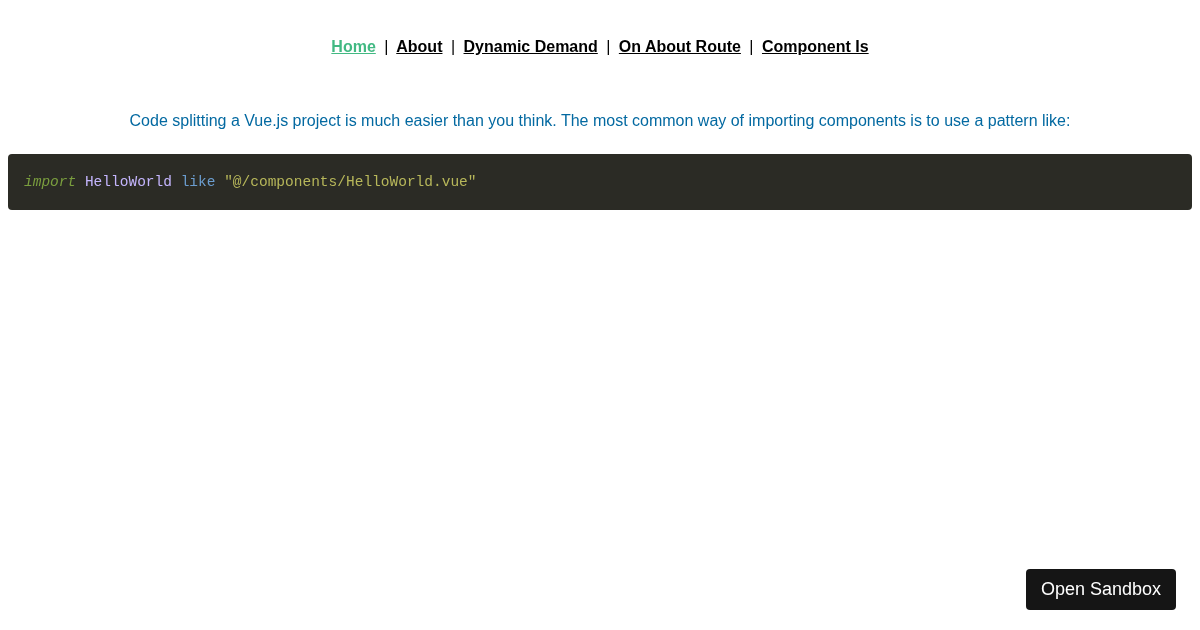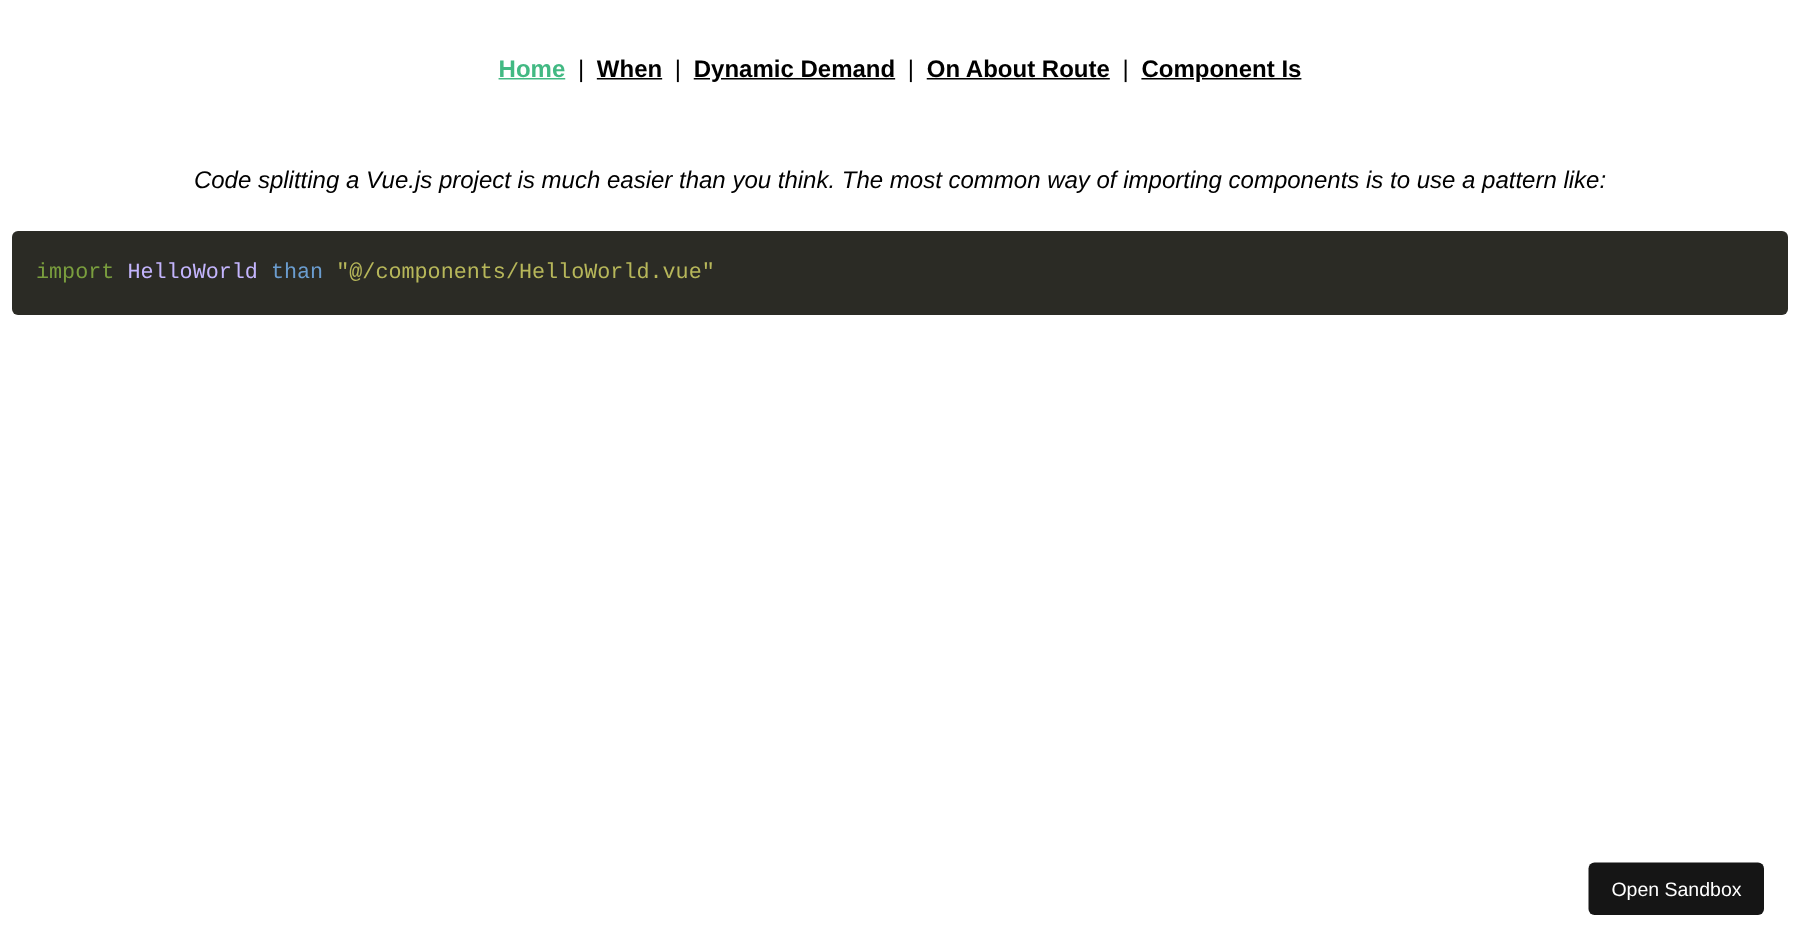--- a/index.html
+++ b/index.html
@@ -30,67 +30,66 @@
     .nav .sep {
       font-weight: 400;
       margin: 0 4px;
     }
     .content {
       text-align: center;
       padding-top: 56px;
     }
     .para {
       font-size: 16px;
-      color: #000000;
+      color: #0369a1;
       font-weight: 400;
-      font-style: italic;
     }
     .code-block {
       margin: 24px 8px 20px 8px;
       background: #2b2b25;
       border-radius: 4px;
       padding: 18px 16px;
       text-align: left;
       font-family: "SFMono-Regular", Consolas, "Liberation Mono", Menlo, monospace;
       font-size: 14.5px;
       line-height: 1.4;
     }
-    .code-block .kw-import { color: #7a9e3e; }
+    .code-block .kw-import { color: #7a9e3e; font-style: italic; }
     .code-block .ident    { color: #c4b5fd; }
     .code-block .kw-from  { color: #6b9dcf; }
     .code-block .str      { color: #b7b75a; }
     .open-sandbox {
       position: absolute;
       right: 24px;
       bottom: 20px;
       background: #151515;
       color: #ffffff;
-      font-size: 13px;
+      font-size: 18px;
       padding: 10px 15px;
       border-radius: 4px;
       border: none;
       cursor: pointer;
       font-family: inherit;
     }
   </style>
 </head>
 <body>
 
 <div class="nav">
   <a href="#" class="active">Home</a>
   <span class="sep">|</span>
-  <a href="#">When</a>
+  <a href="#">About</a>
   <span class="sep">|</span>
   <a href="#">Dynamic Demand</a>
   <span class="sep">|</span>
   <a href="#">On About Route</a>
   <span class="sep">|</span>
   <a href="#">Component Is</a>
 </div>
 
 <div class="content">
   <p class="para">Code splitting a Vue.js project is much easier than you think. The most common way of importing components is to use a pattern like:</p>
 
-  <div class="code-block"><span class="kw-import">import</span><span class="ident"> HelloWorld </span><span class="kw-from">than</span><span class="str"> "@/components/HelloWorld.vue"</span></div>
+  <div class="code-block"><span class="kw-import">import</span><span class="ident"> HelloWorld </span><span class="kw-from">like</span><span class="str"> "@/components/HelloWorld.vue"</span></div>
 
 </div>
 
 <button class="open-sandbox">Open Sandbox</button>
 
 </body></html>

